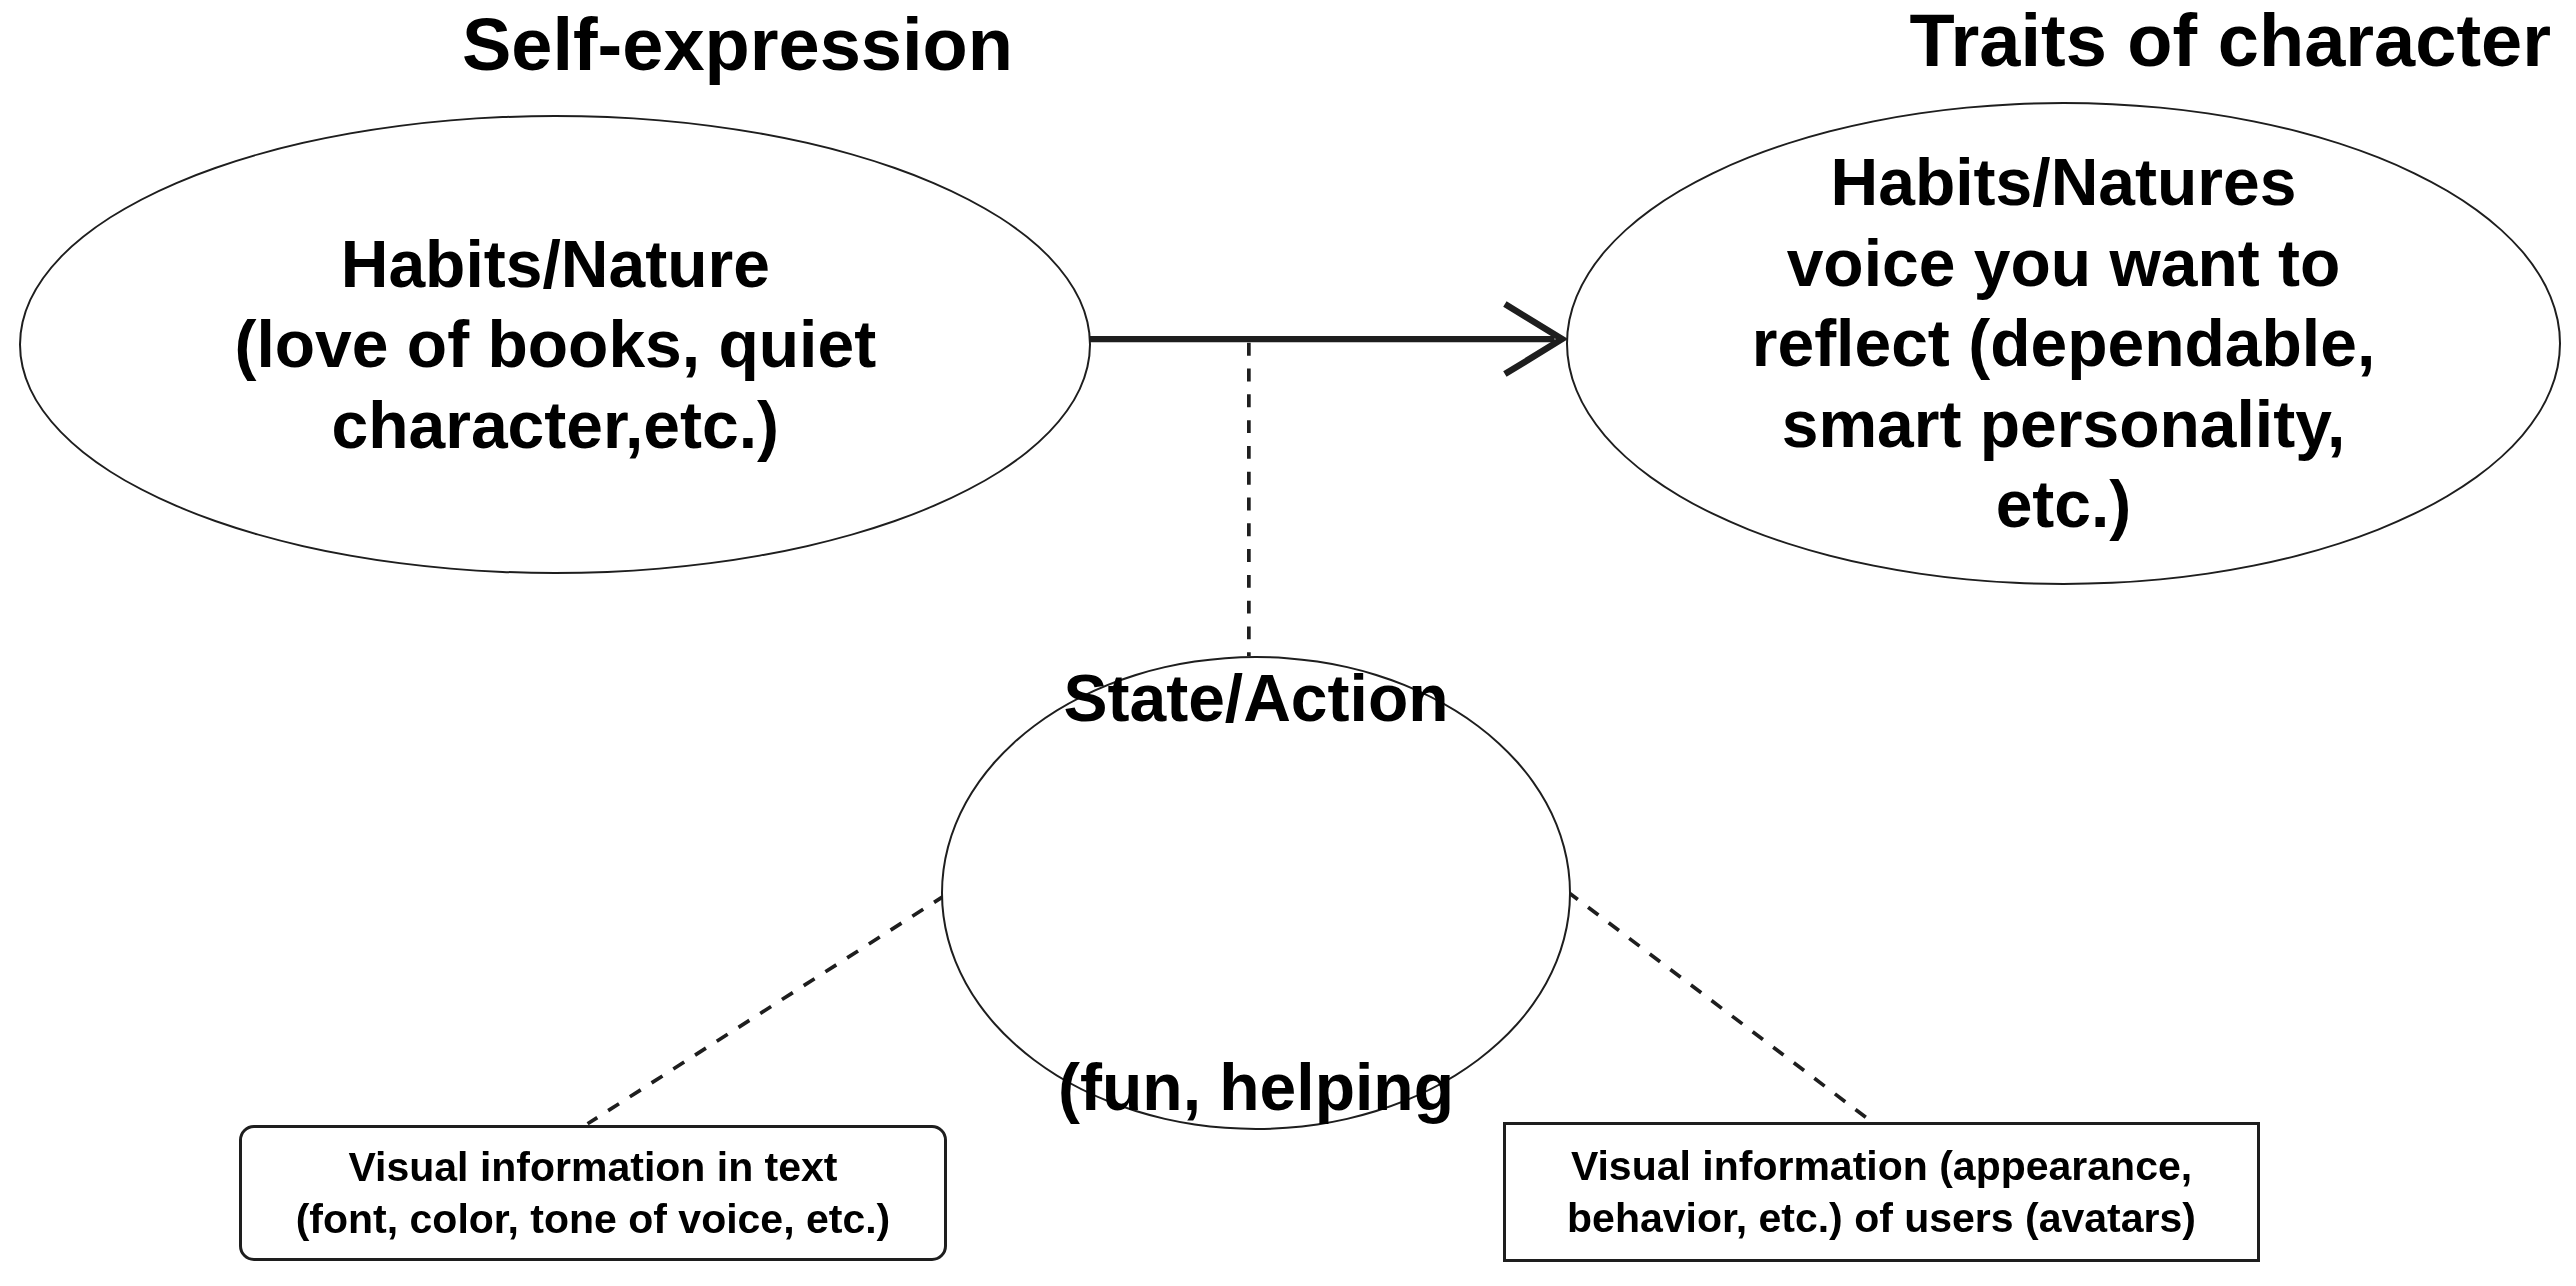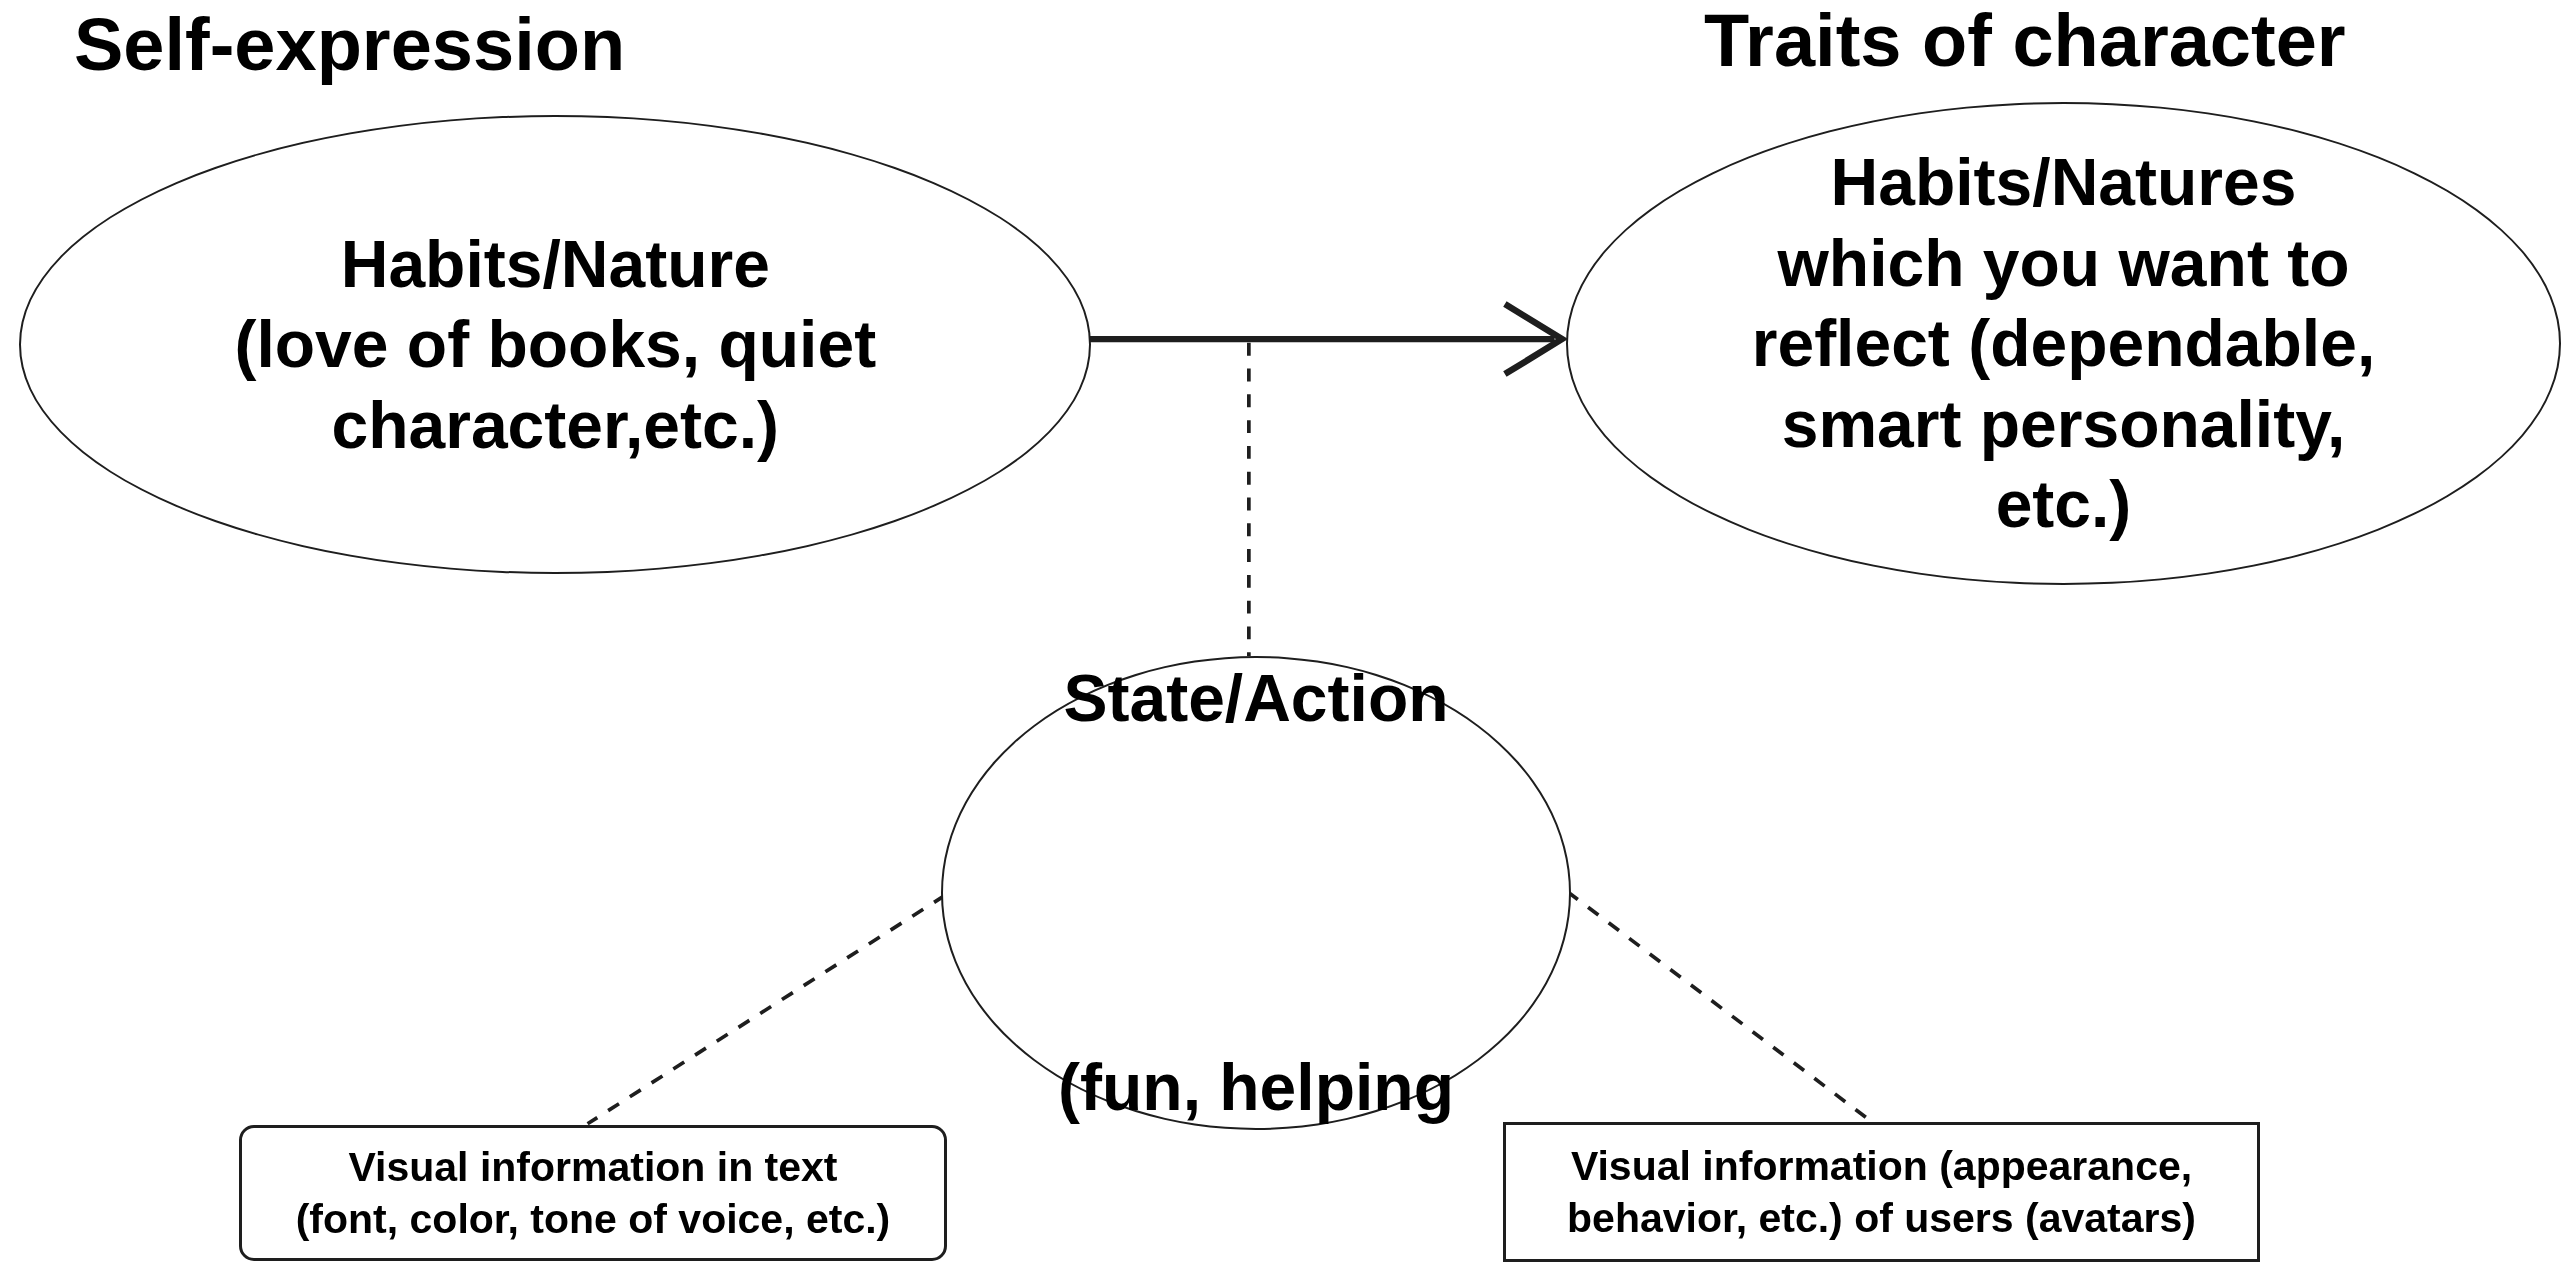--- a/index.html
+++ b/index.html
@@ -26,21 +26,21 @@
     top: 0;
     width: 2576px;
     height: 1287px;
     pointer-events: none;
   }
   .heading {
     position: absolute;
     font-weight: bold;
     font-size: 74px;
     line-height: 1.05;
-    text-align: left;
+    text-align: right;
     white-space: nowrap;
   }
   .ellipse-node {
     position: absolute;
     border: 2.8px solid #1e1e1e;
     border-radius: 50%;
     background: #ffffff;
     display: flex;
     flex-direction: column;
     align-items: center;
@@ -89,21 +89,21 @@
   <div class="heading" style="left:1704px; top:1.8px; width:847px;">Traits of character</div>
 
   <div class="ellipse-node" style="left:19.3px; top:115px; width:1068px; height:455px;">
     <div class="node-line">Habits/Nature</div>
     <div class="node-line">(love of books, quiet</div>
     <div class="node-line">character,etc.)</div>
   </div>
 
   <div class="ellipse-node" style="left:1566px; top:102px; width:991px; height:479px;">
     <div class="node-line">Habits/Natures</div>
-    <div class="node-line">which you want to</div>
+    <div class="node-line">voice you want to</div>
     <div class="node-line">reflect (dependable,</div>
     <div class="node-line">smart personality,</div>
     <div class="node-line">etc.)</div>
   </div>
 
   <div class="ellipse-node" style="left:941px; top:656px; width:626px; height:470px;justify-content:space-between;">
     <div class="node-line">State/Action</div>
     <div class="node-line">(fun, helping</div>
   </div>
 

